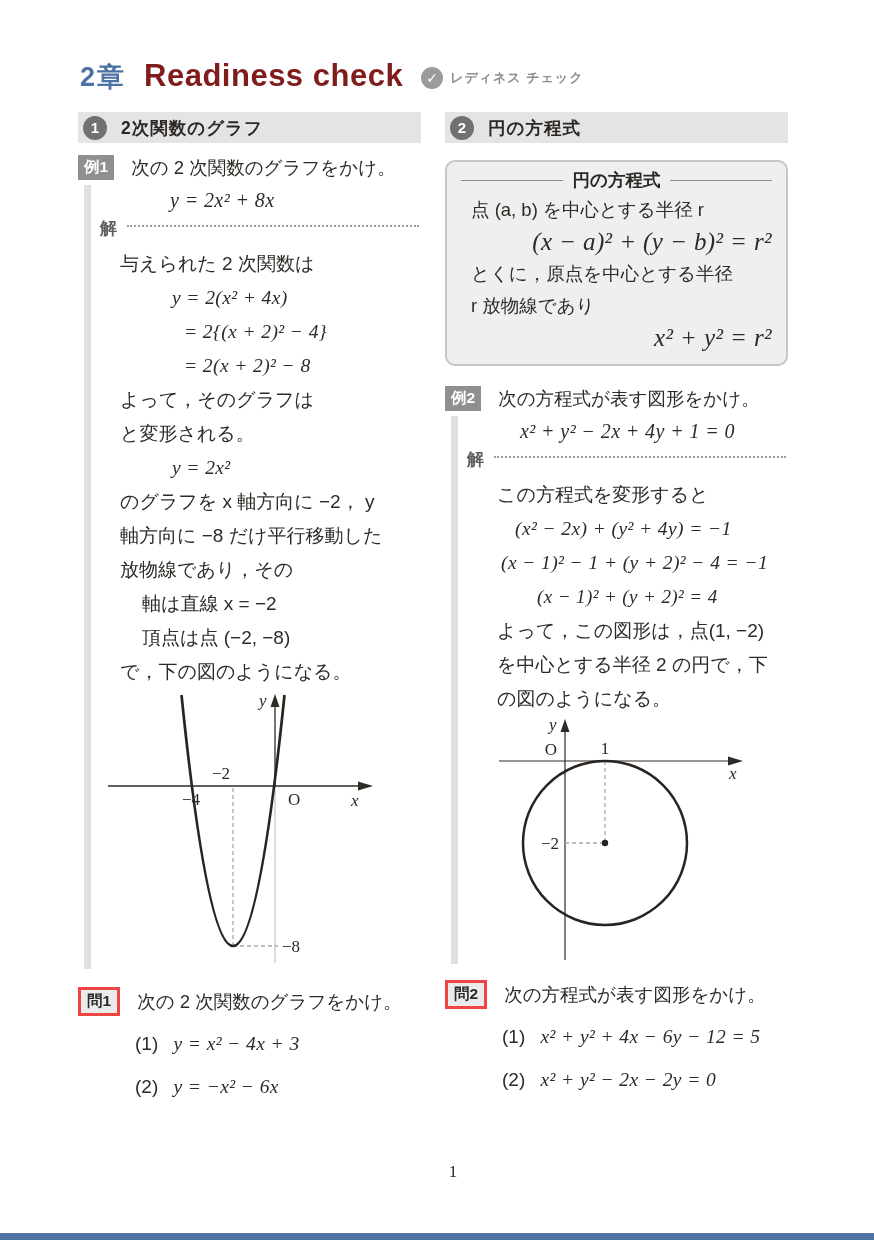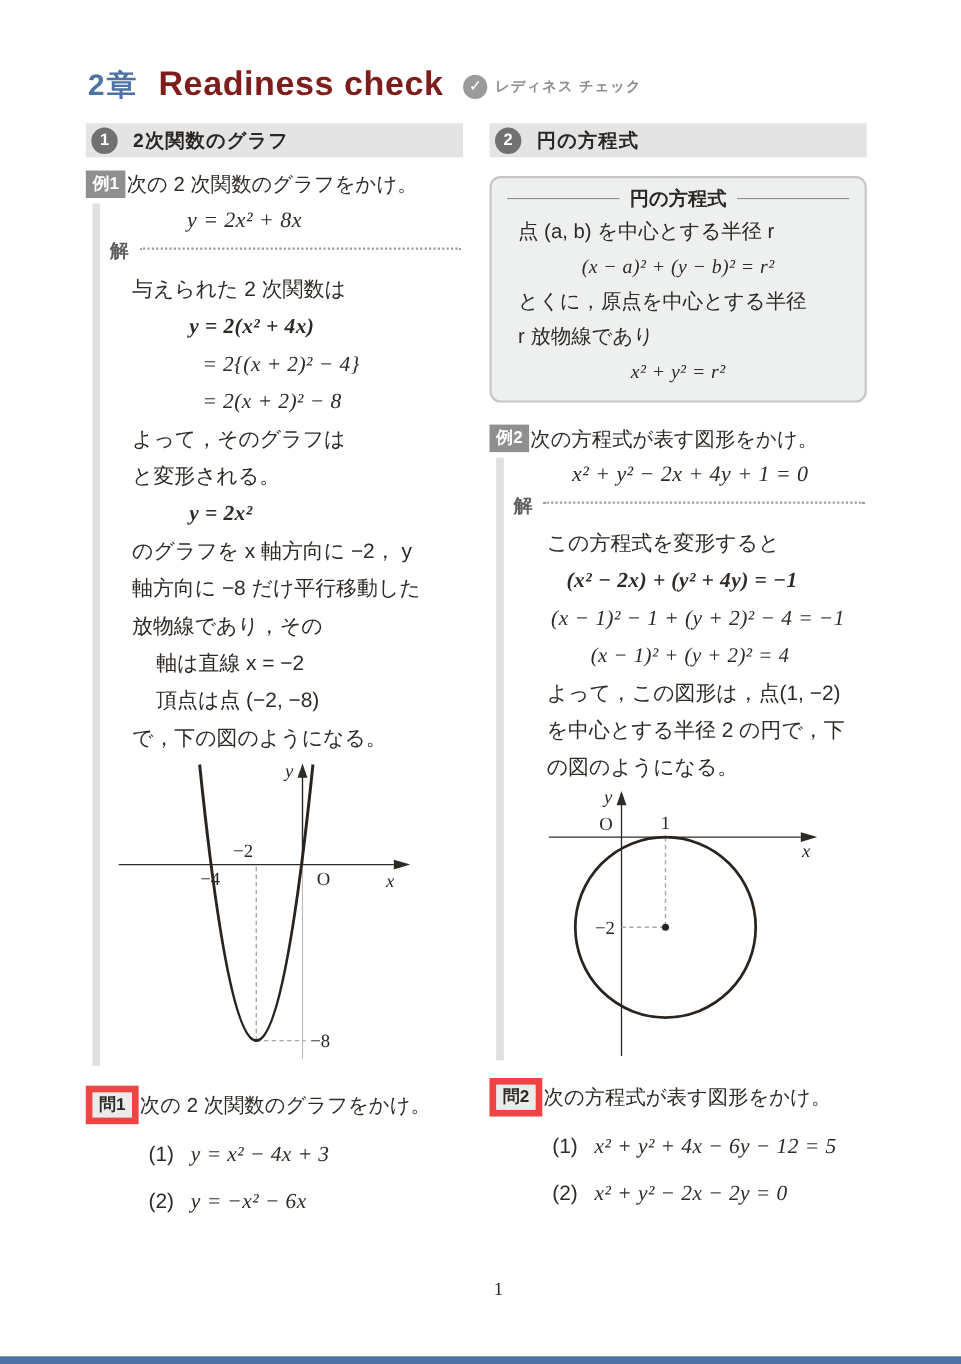--- a/index.html
+++ b/index.html
@@ -20,47 +20,47 @@
   
   .secbar{display:flex;align-items:center;height:31px;background:#e4e4e4;padding-left:5px;box-sizing:border-box;}
   .secnum{width:24px;height:24px;border-radius:50%;background:#717171;color:#fff;font-weight:bold;
         font-size:15px;display:flex;align-items:center;justify-content:center;flex:none;}
   .sectitle{margin-left:14px;font-size:17.5px;font-weight:bold;color:#2b2724;letter-spacing:1px;}
   
   .block{position:relative;margin-top:12px;}
   .strip{position:absolute;left:6px;top:30px;bottom:4px;width:7px;background:#e0e0e0;}
   .badge-row{display:flex;align-items:center;}
   .badge-ex{background:#8f8f8f;color:#fff;font-weight:bold;font-size:15.5px;padding:2px 6px;flex:none;}
-  .badge-q{background:#ebebeb;border:6px solid #ef4444;color:#2e2a26;font-weight:bold;
+  .badge-q{background:#ebebeb;border:3px solid #ef4444;color:#2e2a26;font-weight:bold;
         font-size:15.5px;padding:1px 6px;flex:none;}
-  .prompt{margin-left:1px;font-size:18.5px;}
+  .prompt{margin-left:17px;font-size:18.5px;}
   .math{font-family:"Liberation Serif","DejaVu Serif",serif;font-style:italic;letter-spacing:0.4px;}
   .equation{font-size:20px;margin:9px 0 5px 0;padding-left:92px;}
   .sol-row{display:flex;align-items:center;margin:2px 0 7px 0;}
   .sol-label{color:#5e5e5e;font-weight:bold;font-size:17px;flex:none;padding-left:22px;}
   .sol-rule{flex:1;border-bottom:2px dotted #9c9c9c;margin:0 2px 0 10px;height:1px;transform:translateY(-3px);}
   .lines{font-size:19px;}
   .ln{line-height:34px;padding-left:42px;white-space:nowrap;}
-  .ln.m1{padding-left:94px;font-size:19.5px;font-weight:bold;}
+  .ln.m1{padding-left:94px;font-size:19.5px;}
   .ln.m2{padding-left:106px;font-size:19.5px;}
   .ln.t1{padding-left:64px;}
   .figure{display:block;}
   .fig-left{margin:4px 0 0 12px;}
   .fig-right{margin:2px 0 0 12px;}
   .items{margin-top:6px;}
   .item{line-height:43px;font-size:19px;padding-left:57px;white-space:nowrap;}
   .item .math{font-size:19.5px;margin-left:10px;}
   
   .fbox{position:relative;margin-top:17px;border:2px solid #c6c6c6;border-radius:10px;
         background:#eef0ef;padding:4px 14px 10px 14px;box-sizing:border-box;}
   .fbox-title-row{display:flex;align-items:center;height:28px;}
   .fbox-title-row::before,.fbox-title-row::after{content:"";flex:1;border-bottom:1.5px solid #8f8f8f;}
   .fbox-title{font-size:17.5px;font-weight:bold;padding:0 10px;color:#2b2724;}
   .fbox .bl{line-height:32px;font-size:18.5px;padding-left:10px;white-space:nowrap;}
-  .fbox .bf{line-height:32px;font-size:18px;text-align:center;}
+  .fbox .bf{line-height:32px;font-size:25px;text-align:right;}
   .ex2 .ln{padding-left:52px;}
   .ex2 .ln.m1{padding-left:70px;}
   .ex2 .ln.m2{padding-left:56px;}
   .ex2 .ln.m3{padding-left:92px;}
   .ex2 .equation{padding-left:75px;}
   
   .svglab{font-family:"Liberation Serif","DejaVu Serif",serif;font-size:17px;fill:#2b2724;}
   .svglab.it{font-style:italic;}
   
   .pageno{position:absolute;left:0;right:0;top:1162px;text-align:center;font-size:17px;

